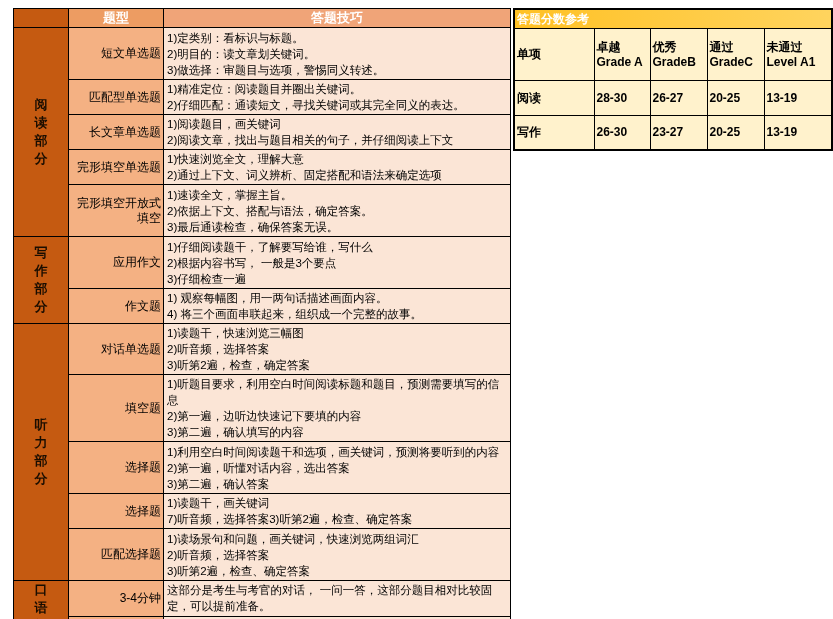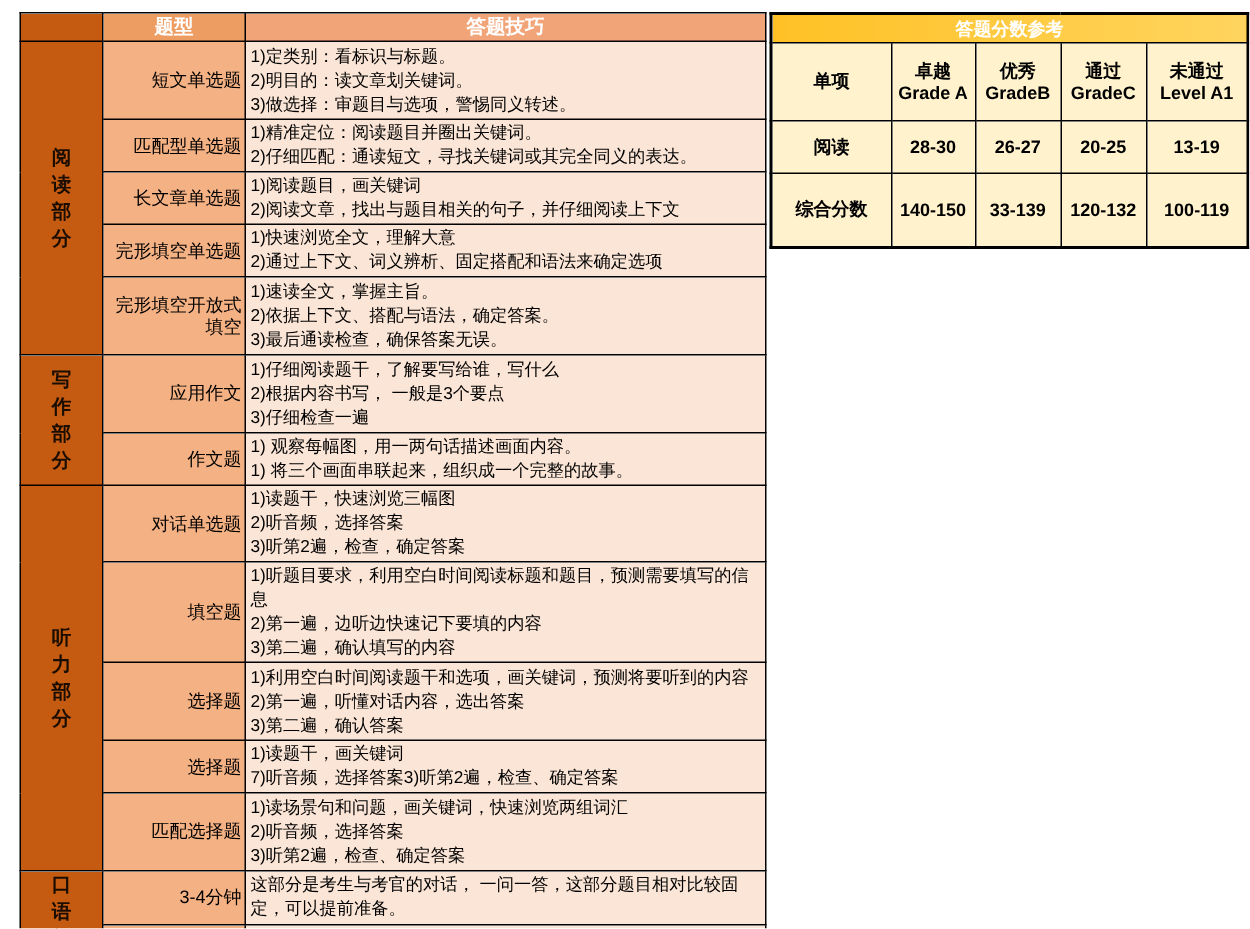--- a/index.html
+++ b/index.html
@@ -21,21 +21,21 @@
   .grp{background:#C55A11;color:#1a0d00;font-weight:bold;font-size:13px;text-align:center;
        vertical-align:middle;padding:0 18px;}
   .qtype{background:#F4B183;font-size:12px;text-align:right;vertical-align:middle;
          padding:0 2px;line-height:15px;}
   .tech{background:#FBE5D6;font-size:11.5px;text-align:left;vertical-align:middle;
         padding:1px 3px;line-height:16px;}
   .tech div{white-space:normal;}
 
   
   .rtab{width:318px;margin-left:2px;border:2px solid #000;}
-  .rtab td{border:1px solid #000;background:#FFF2CC;text-align:center;vertical-align:middle;
+  .rtab td{border:1px solid #000;background:#FFF2CC;vertical-align:middle;
            font-size:12px;font-weight:bold;padding:0 2px;}
   .rtab col.c0{width:80px;}
   .rtab col.c1{width:56px;}
   .rtab col.c2{width:57px;}
   .rtab col.c3{width:57px;}
   .rtab col.c4{width:68px;}
   .score-title{height:18px;background:linear-gradient(90deg,#FFC125,#FFD45E);
                color:#fff !important;font-weight:bold;font-size:13px;}
   .rtab td.score-title{background:linear-gradient(90deg,#FFC125,#FFD45E);color:#fff;}
   .colhead span{display:block;line-height:15px;}
@@ -104,21 +104,21 @@
         <td class="tech">
           <div>1)仔细阅读题干，了解要写给谁，写什么</div>
           <div>2)根据内容书写， 一般是3个要点</div>
           <div>3)仔细检查一遍</div>
         </td>
       </tr>
       <tr style="height:34px">
         <td class="qtype">作文题</td>
         <td class="tech">
           <div>1) 观察每幅图，用一两句话描述画面内容。</div>
-          <div>1) 将三个画面串联起来，组织成一个完整的故事。</div>
+          <div>4) 将三个画面串联起来，组织成一个完整的故事。</div>
         </td>
       </tr>
 
       <tr style="height:44px">
         <td class="grp" rowspan="5">听力部分</td>
         <td class="qtype">对话单选题</td>
         <td class="tech">
           <div>1)读题干，快速浏览三幅图</div>
           <div>2)听音频，选择答案</div>
           <div>3)听第2遍，检查，确定答案</div>
@@ -204,24 +204,24 @@
           <span>Level A1</span>
         </td>
       </tr>
       <tr style="height:35px">
         <td>阅读</td>
         <td>28-30</td>
         <td>26-27</td>
         <td>20-25</td>
         <td>13-19</td>
       </tr>
-      <tr style="height:49px">
-        <td>综合分数</td>
-        <td>140-150</td>
-        <td>33-139</td>
-        <td>120-132</td>
-        <td>100-119</td>
+      <tr style="height:34px">
+        <td>写作</td>
+        <td>26-30</td>
+        <td>23-27</td>
+        <td>20-25</td>
+        <td>13-19</td>
       </tr>
     </tbody>
       </table>
 
   </div>
 </div>
 
 </body></html>

